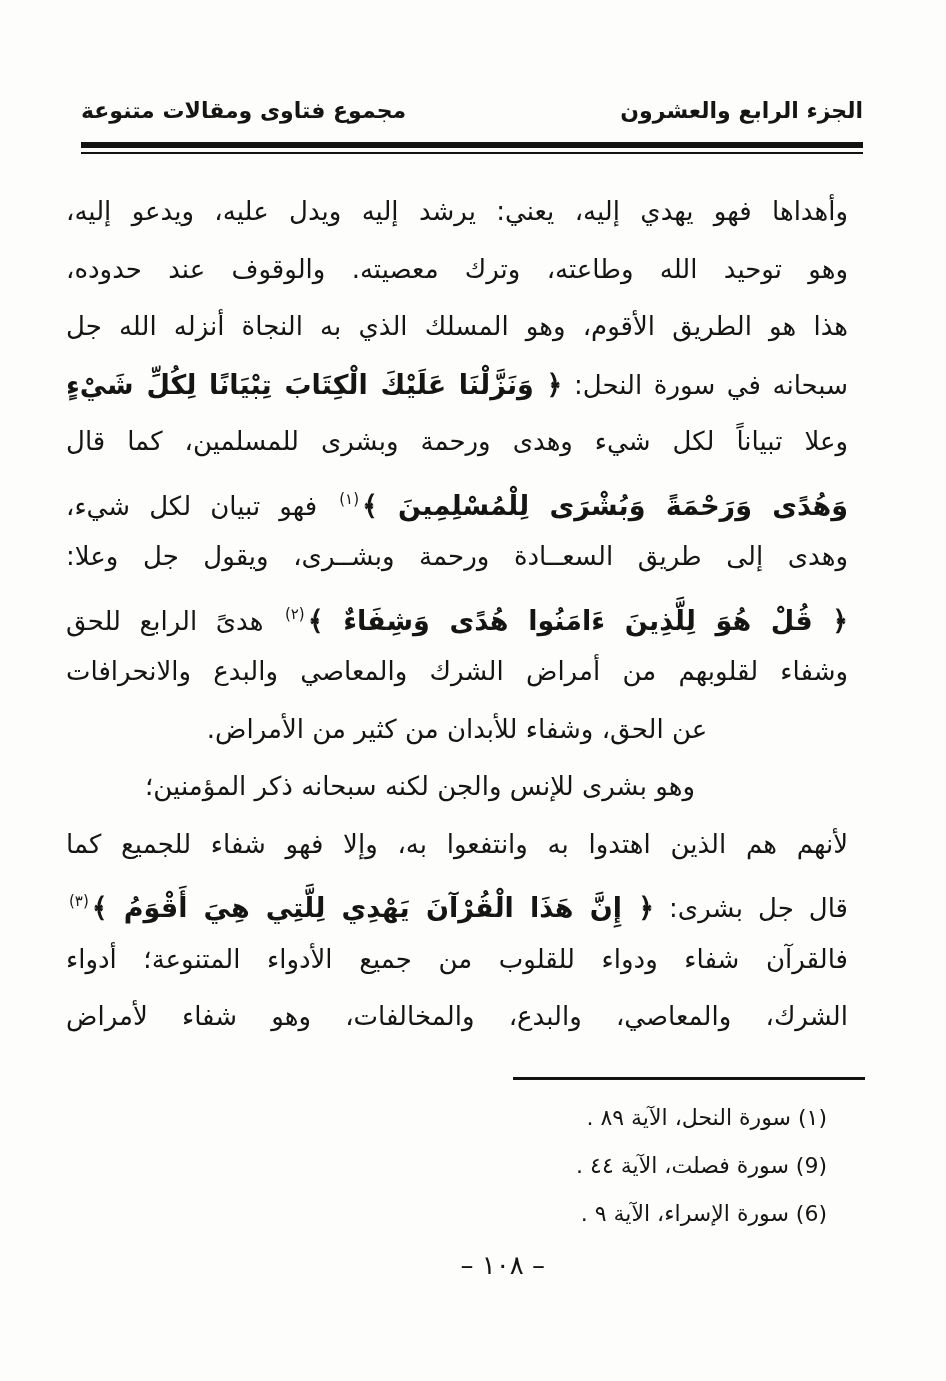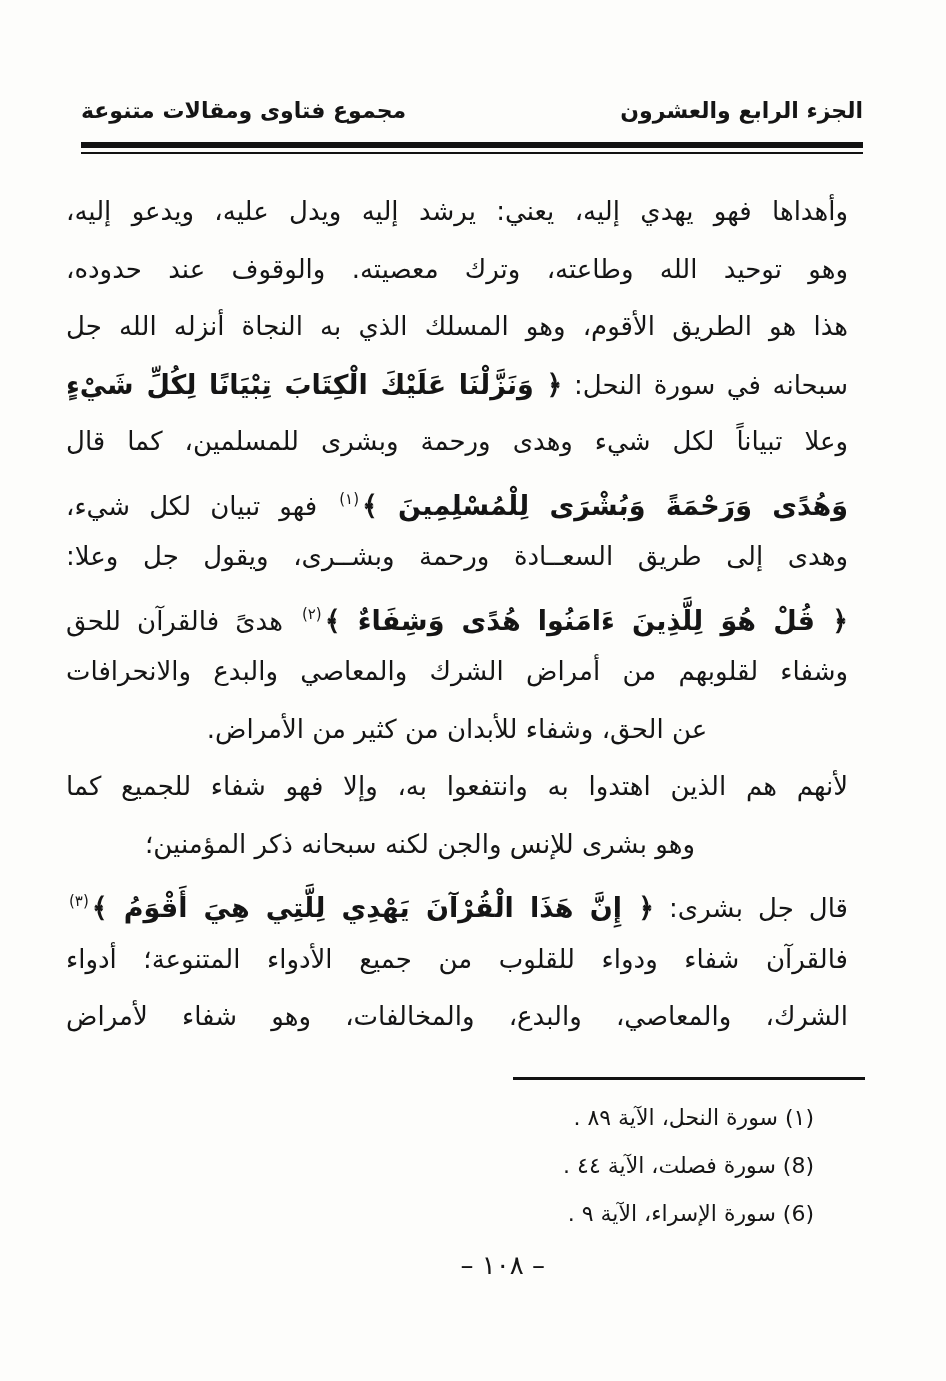--- a/index.html
+++ b/index.html
@@ -87,21 +87,21 @@
     position: absolute;
     top: 1077px;
     right: 81px;
     width: 352px;
     height: 2.5px;
     background: #121212;
   }
   .footnotes {
     position: absolute;
     top: 1094px;
-    right: 132px;
+    right: 119px;
     width: 720px;
     direction: rtl;
     text-align: right;
     font-size: 22px;
   }
   .footnote-line {
     height: 48px;
     line-height: 48px;
     white-space: nowrap;
   }
@@ -130,33 +130,33 @@
   <div class="rule-thin"></div>
 
   <div class="body-text" id="body-text">
       <div class="text-line just"><span class="seg-normal">وأهداها فهو يهدي إليه، يعني: يرشد إليه ويدل عليه، ويدعو إليه،</span></div>
       <div class="text-line just"><span class="seg-normal">وهو توحيد الله وطاعته، وترك معصيته. والوقوف عند حدوده،</span></div>
       <div class="text-line just"><span class="seg-normal">هذا هو الطريق الأقوم، وهو المسلك الذي به النجاة أنزله الله جل</span></div>
       <div class="text-line just"><span class="seg-normal">سبحانه في سورة النحل: </span><span class="seg-quran">﴿ وَنَزَّلْنَا عَلَيْكَ الْكِتَابَ تِبْيَانًا لِكُلِّ شَيْءٍ</span></div>
       <div class="text-line just"><span class="seg-normal">وعلا تبياناً لكل شيء وهدى ورحمة وبشرى للمسلمين، كما قال</span></div>
       <div class="text-line just"><span class="seg-quran">وَهُدًى وَرَحْمَةً وَبُشْرَى لِلْمُسْلِمِينَ ﴾</span><span class="seg-marker">(١)</span><span class="seg-normal"> فهو تبيان لكل شيء،</span></div>
       <div class="text-line just"><span class="seg-normal">وهدى إلى طريق السعــادة ورحمة وبشــرى، ويقول جل وعلا:</span></div>
-      <div class="text-line just"><span class="seg-quran">﴿ قُلْ هُوَ لِلَّذِينَ ءَامَنُوا هُدًى وَشِفَاءٌ ﴾</span><span class="seg-marker">(٢)</span><span class="seg-normal"> هدىً فالقرآن للحق</span></div>
+      <div class="text-line just"><span class="seg-quran">﴿ قُلْ هُوَ لِلَّذِينَ ءَامَنُوا هُدًى وَشِفَاءٌ ﴾</span><span class="seg-marker">(٢)</span><span class="seg-normal"> هدىً الرابع للحق</span></div>
       <div class="text-line just"><span class="seg-normal">وشفاء لقلوبهم من أمراض الشرك والمعاصي والبدع والانحرافات</span></div>
       <div class="text-line"><span class="seg-normal">عن الحق، وشفاء للأبدان من كثير من الأمراض.</span></div>
+      <div class="text-line indent"><span class="seg-normal">وهو بشرى للإنس والجن لكنه سبحانه ذكر المؤمنين؛</span></div>
       <div class="text-line just"><span class="seg-normal">لأنهم هم الذين اهتدوا به وانتفعوا به، وإلا فهو شفاء للجميع كما</span></div>
-      <div class="text-line indent"><span class="seg-normal">وهو بشرى للإنس والجن لكنه سبحانه ذكر المؤمنين؛</span></div>
       <div class="text-line just"><span class="seg-normal">قال جل بشرى: </span><span class="seg-quran">﴿ إِنَّ هَذَا الْقُرْآنَ يَهْدِي لِلَّتِي هِيَ أَقْوَمُ ﴾</span><span class="seg-marker">(٣)</span></div>
       <div class="text-line just"><span class="seg-normal">فالقرآن شفاء ودواء للقلوب من جميع الأدواء المتنوعة؛ أدواء</span></div>
       <div class="text-line just"><span class="seg-normal">الشرك، والمعاصي، والبدع، والمخالفات، وهو شفاء لأمراض</span></div>
     </div>
 
   <div class="footnote-rule"></div>
 
   <div class="footnotes" id="footnotes">
       <div class="footnote-line">(١) سورة النحل، الآية ٨٩ .</div>
-      <div class="footnote-line">(8) سورة فصلت، الآية ٤٤ .</div>
+      <div class="footnote-line">(9) سورة فصلت، الآية ٤٤ .</div>
       <div class="footnote-line">(6) سورة الإسراء، الآية ٩ .</div>
     </div>
 
   <div class="page-number">– ١٠٨ –</div>
 
 </div>
 
 </body></html>

